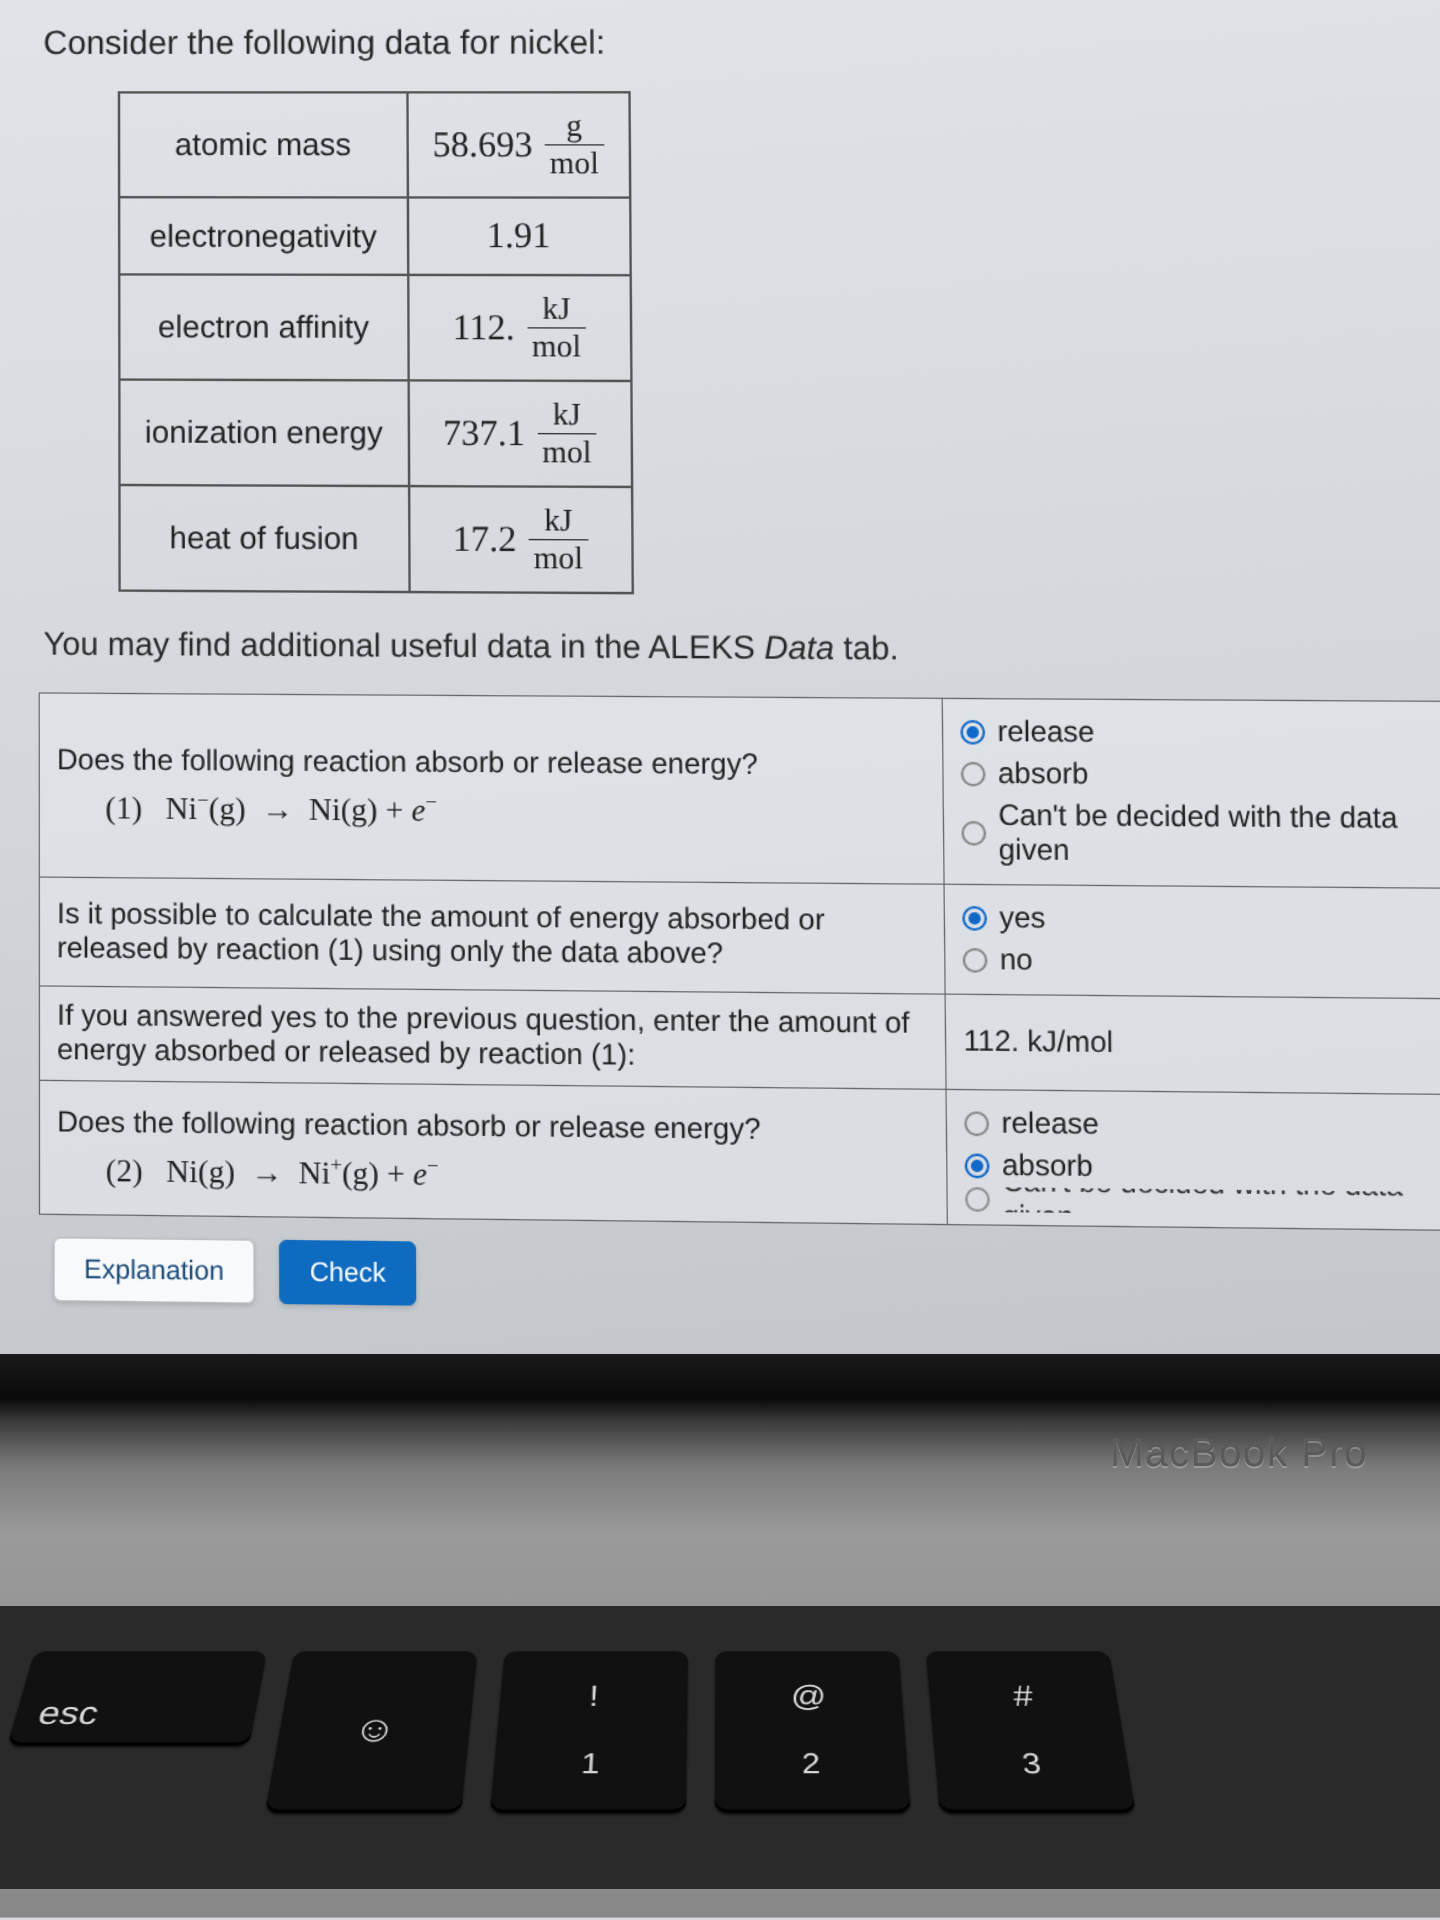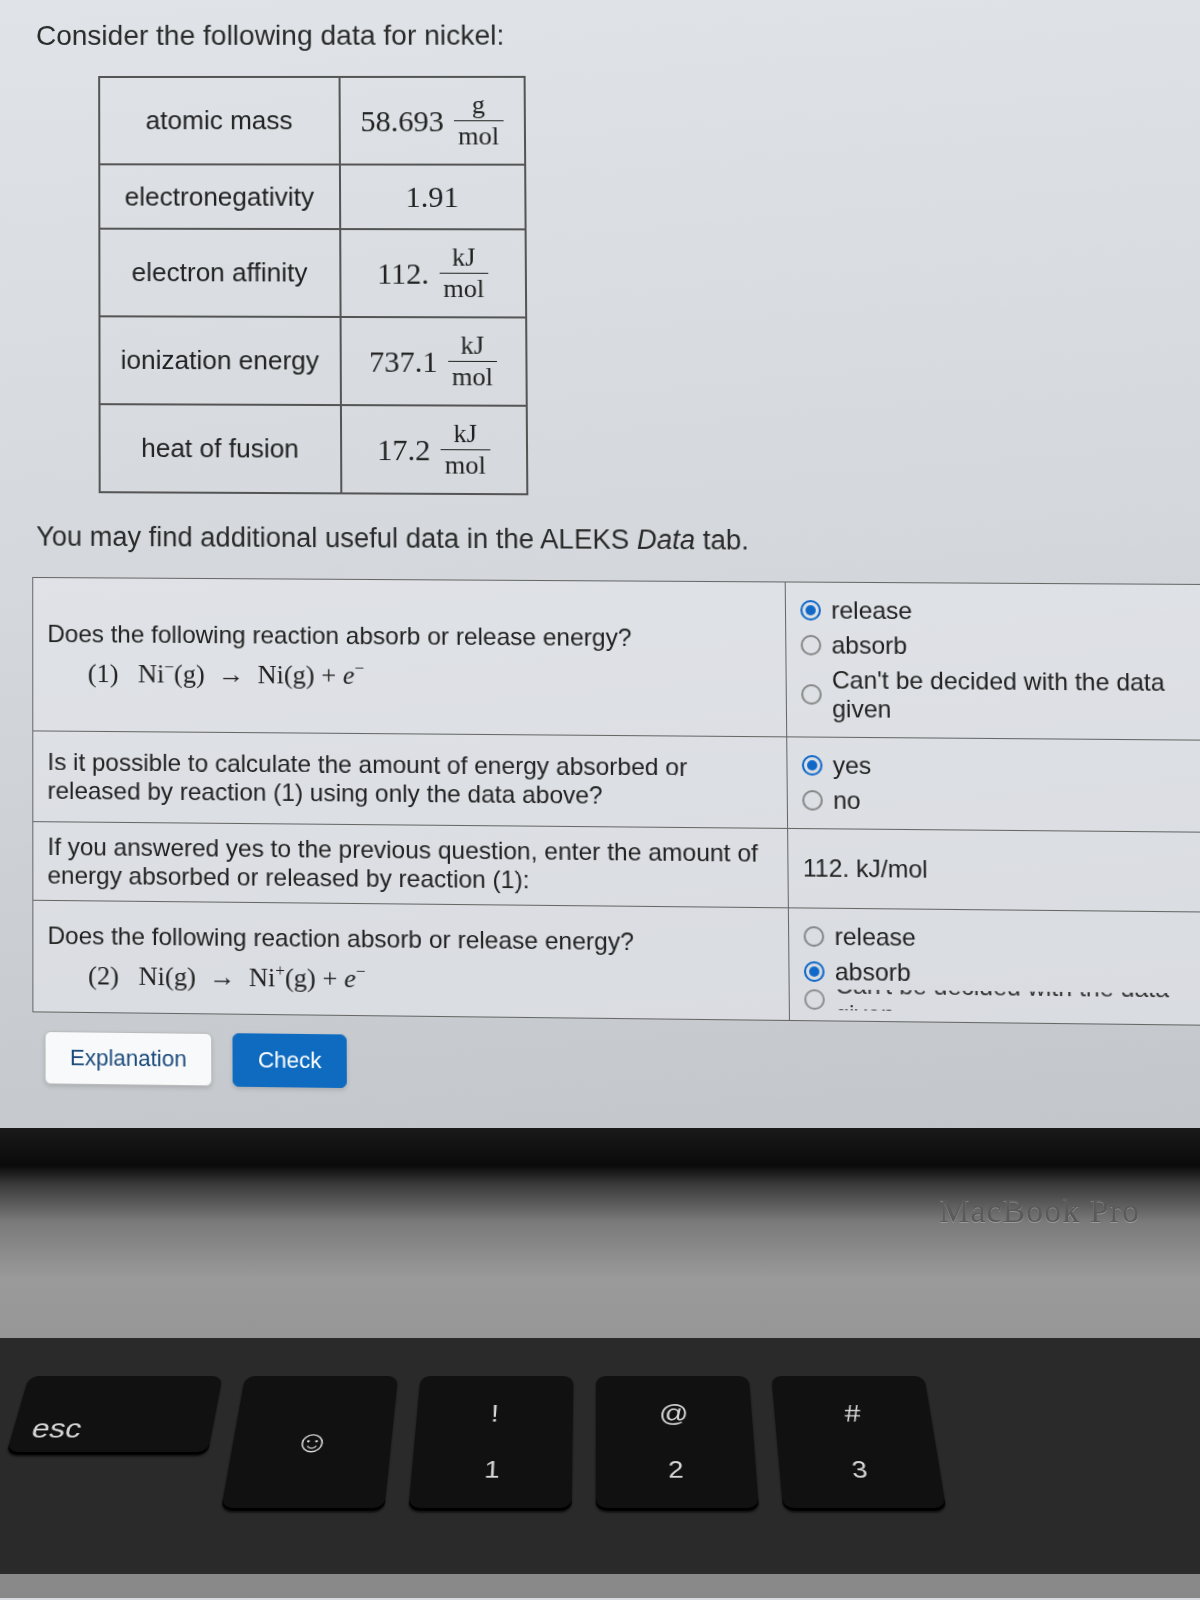--- a/index.html
+++ b/index.html
@@ -111,21 +111,21 @@
     border-color: #0f6bc0;
   }
   .laptop-base {
     position:absolute;
     top: 1128px; left:0; right:0; height:470px;
     background: linear-gradient(180deg, #1a1a1a 0%, #0a0a0a 8%, #3a3a3a 12%, #7a7a7a 20%, #9a9a9a 32%, #888 100%);
   }
   .brand {
     position:absolute; top:64px; right:60px;
     font-size:34px; color:#5a5a5a; letter-spacing:1px;
-    font-family: Liberation Serif, serif;
+    font-family: Liberation Sans, sans-serif;
     font-weight:300;
     text-shadow: 0 1px 0 rgba(255,255,255,0.25);
   }
   .keyboard {
     position:absolute; bottom:0; left:0; right:0; height:260px;
     background:#2a2a2a;
     display:flex; align-items:flex-start; gap:22px;
     padding: 46px 0 0 40px;
     transform: perspective(1400px) rotateX(36deg);
     transform-origin: top center;

